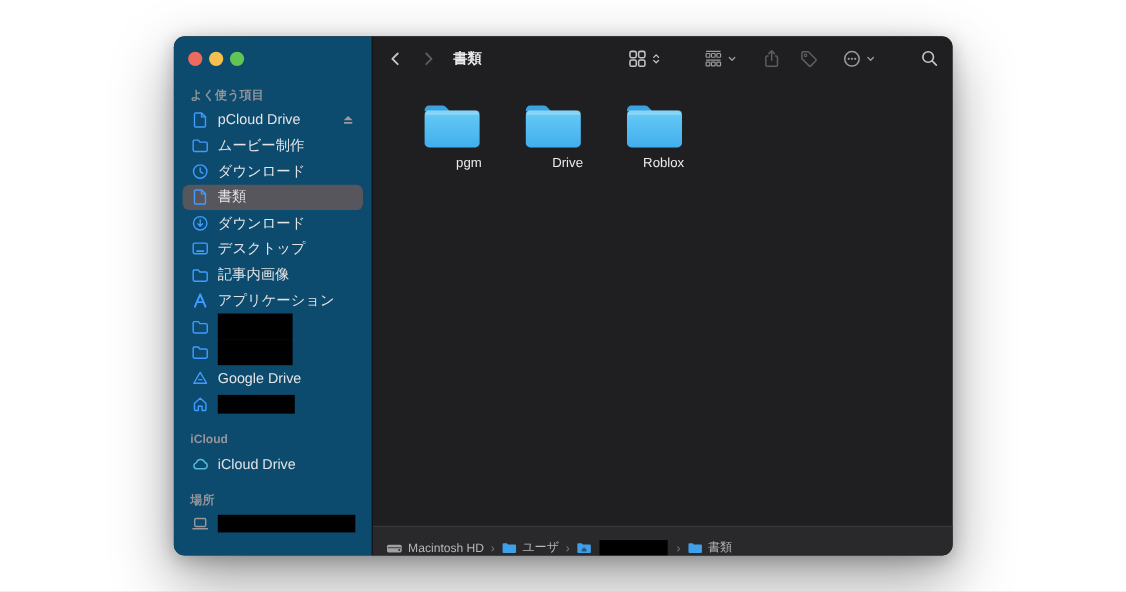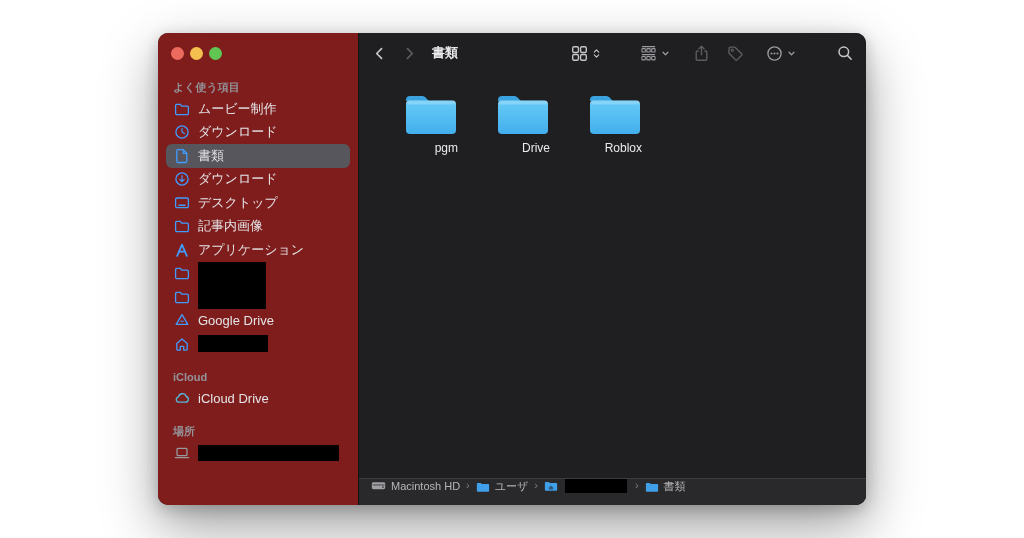--- a/index.html
+++ b/index.html
@@ -10,22 +10,22 @@
   }
   .canvas{position:relative;width:1024px;height:538px;background:#ffffff;}
   .window{
     position:absolute;left:158px;top:33px;width:708px;height:472px;
     border-radius:10px;overflow:hidden;display:flex;
     background:#1f1f21;
     box-shadow:0 22px 55px rgba(0,0,0,.38),0 4px 16px rgba(0,0,0,.22);
   }
   
   .sidebar{
-    width:200px;flex-shrink:0;box-sizing:border-box;
-    background:#7f1d1d;padding:0 8px;
+    width:180px;flex-shrink:0;box-sizing:border-box;
+    background:#0c4a6e;padding:0 8px;
   }
   .traffic-lights{display:flex;gap:6px;padding:14px 5px 0;}
   .tl{width:13px;height:13px;border-radius:50%;}
   .tl.red{background:#ec6a5e;}
   .tl.yellow{background:#f5bf4f;}
   .tl.green{background:#61c554;}
   .sb-header{
     font-size:11px;font-weight:700;color:#94949a;
     padding:0 7px;margin:15px 0 3px;line-height:13px;
   }
@@ -66,21 +66,21 @@
   .m38{margin-right:38px;}.m22{margin-right:22px;}.m17{margin-right:17px;}.m40{margin-right:40px;}
   
   .content{flex:1;display:flex;align-items:flex-start;padding:20px 0 0 15px;gap:8px;min-height:0;}
   .folder{
     width:84px;display:flex;flex-direction:column;align-items:flex-end;cursor:default;
   }
   .folder .fic{width:54px;height:44px;}
   .folder .fname{margin-top:4px;font-size:12px;color:#ebebed;line-height:14px;}
   
   .pathbar{
-    height:26px;flex-shrink:0;display:flex;align-items:flex-start;
+    height:26px;flex-shrink:0;display:flex;align-items:flex-end;
     background:#29292b;border-top:1px solid #3b3b3d;
     padding:0 12px;gap:6px;font-size:11px;color:#b7b7bb;white-space:nowrap;
   }
   .pseg{display:flex;align-items:center;gap:5px;}
   .pseg .pic{display:flex;align-items:center;color:#3f9fe8;}
   .pseg .pic.grey{color:#a0a0a5;}
   .psep{color:#7c7c81;font-size:11px;}
   svg{display:block;}
 </style>
 </head>
@@ -212,20 +212,33 @@
         <span class="tl red"></span>
         <span class="tl yellow"></span>
         <span class="tl green"></span>
       </div>
 
       <div class="sb-header first">よく使う項目</div>
 
       <div class="sb-item">
         <span class="ic">
             <svg width="16" height="16">
+              <use href="#i-doc"></use>
+            </svg>
+          </span>
+        <span class="lbl">pCloud Drive</span>
+        <span class="eject">
+            <svg width="13" height="13">
+              <use href="#i-eject"></use>
+            </svg>
+          </span>
+      </div>
+      <div class="sb-item">
+        <span class="ic">
+            <svg width="16" height="16">
               <use href="#i-folder-o"></use>
             </svg>
           </span>
         <span class="lbl">ムービー制作</span>
       </div>
       <div class="sb-item">
         <span class="ic">
             <svg width="16" height="16">
               <use href="#i-clock"></use>
             </svg>

